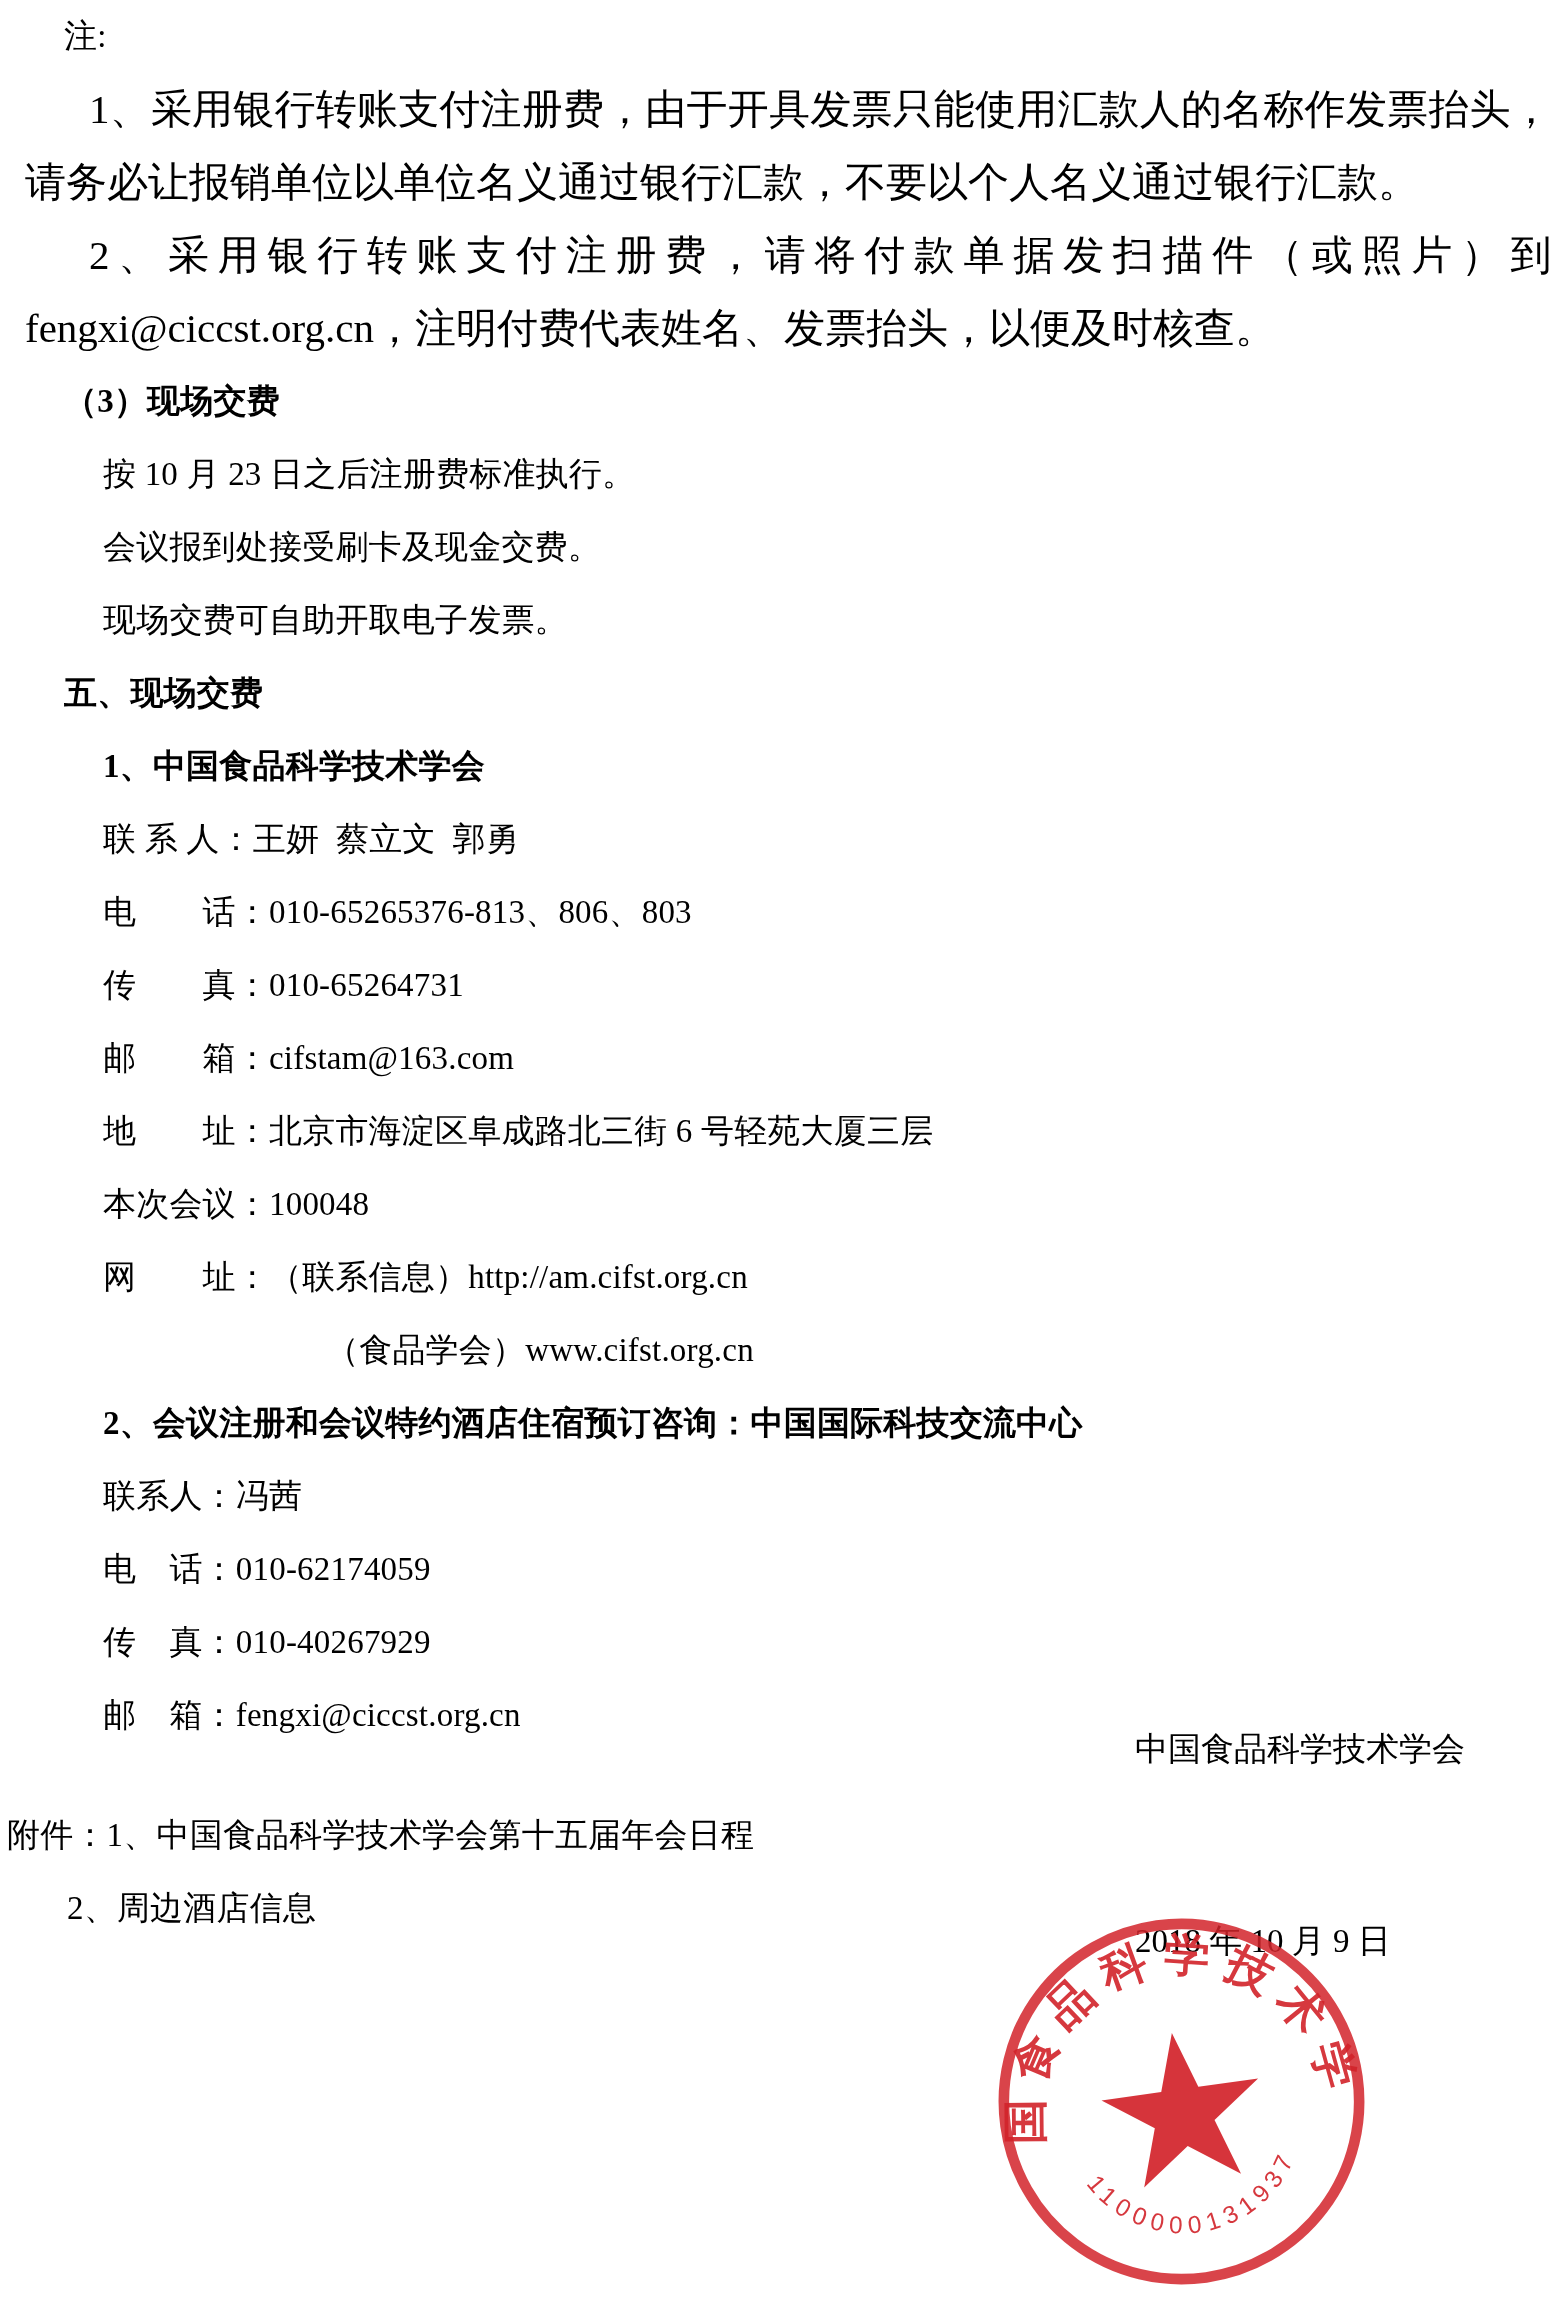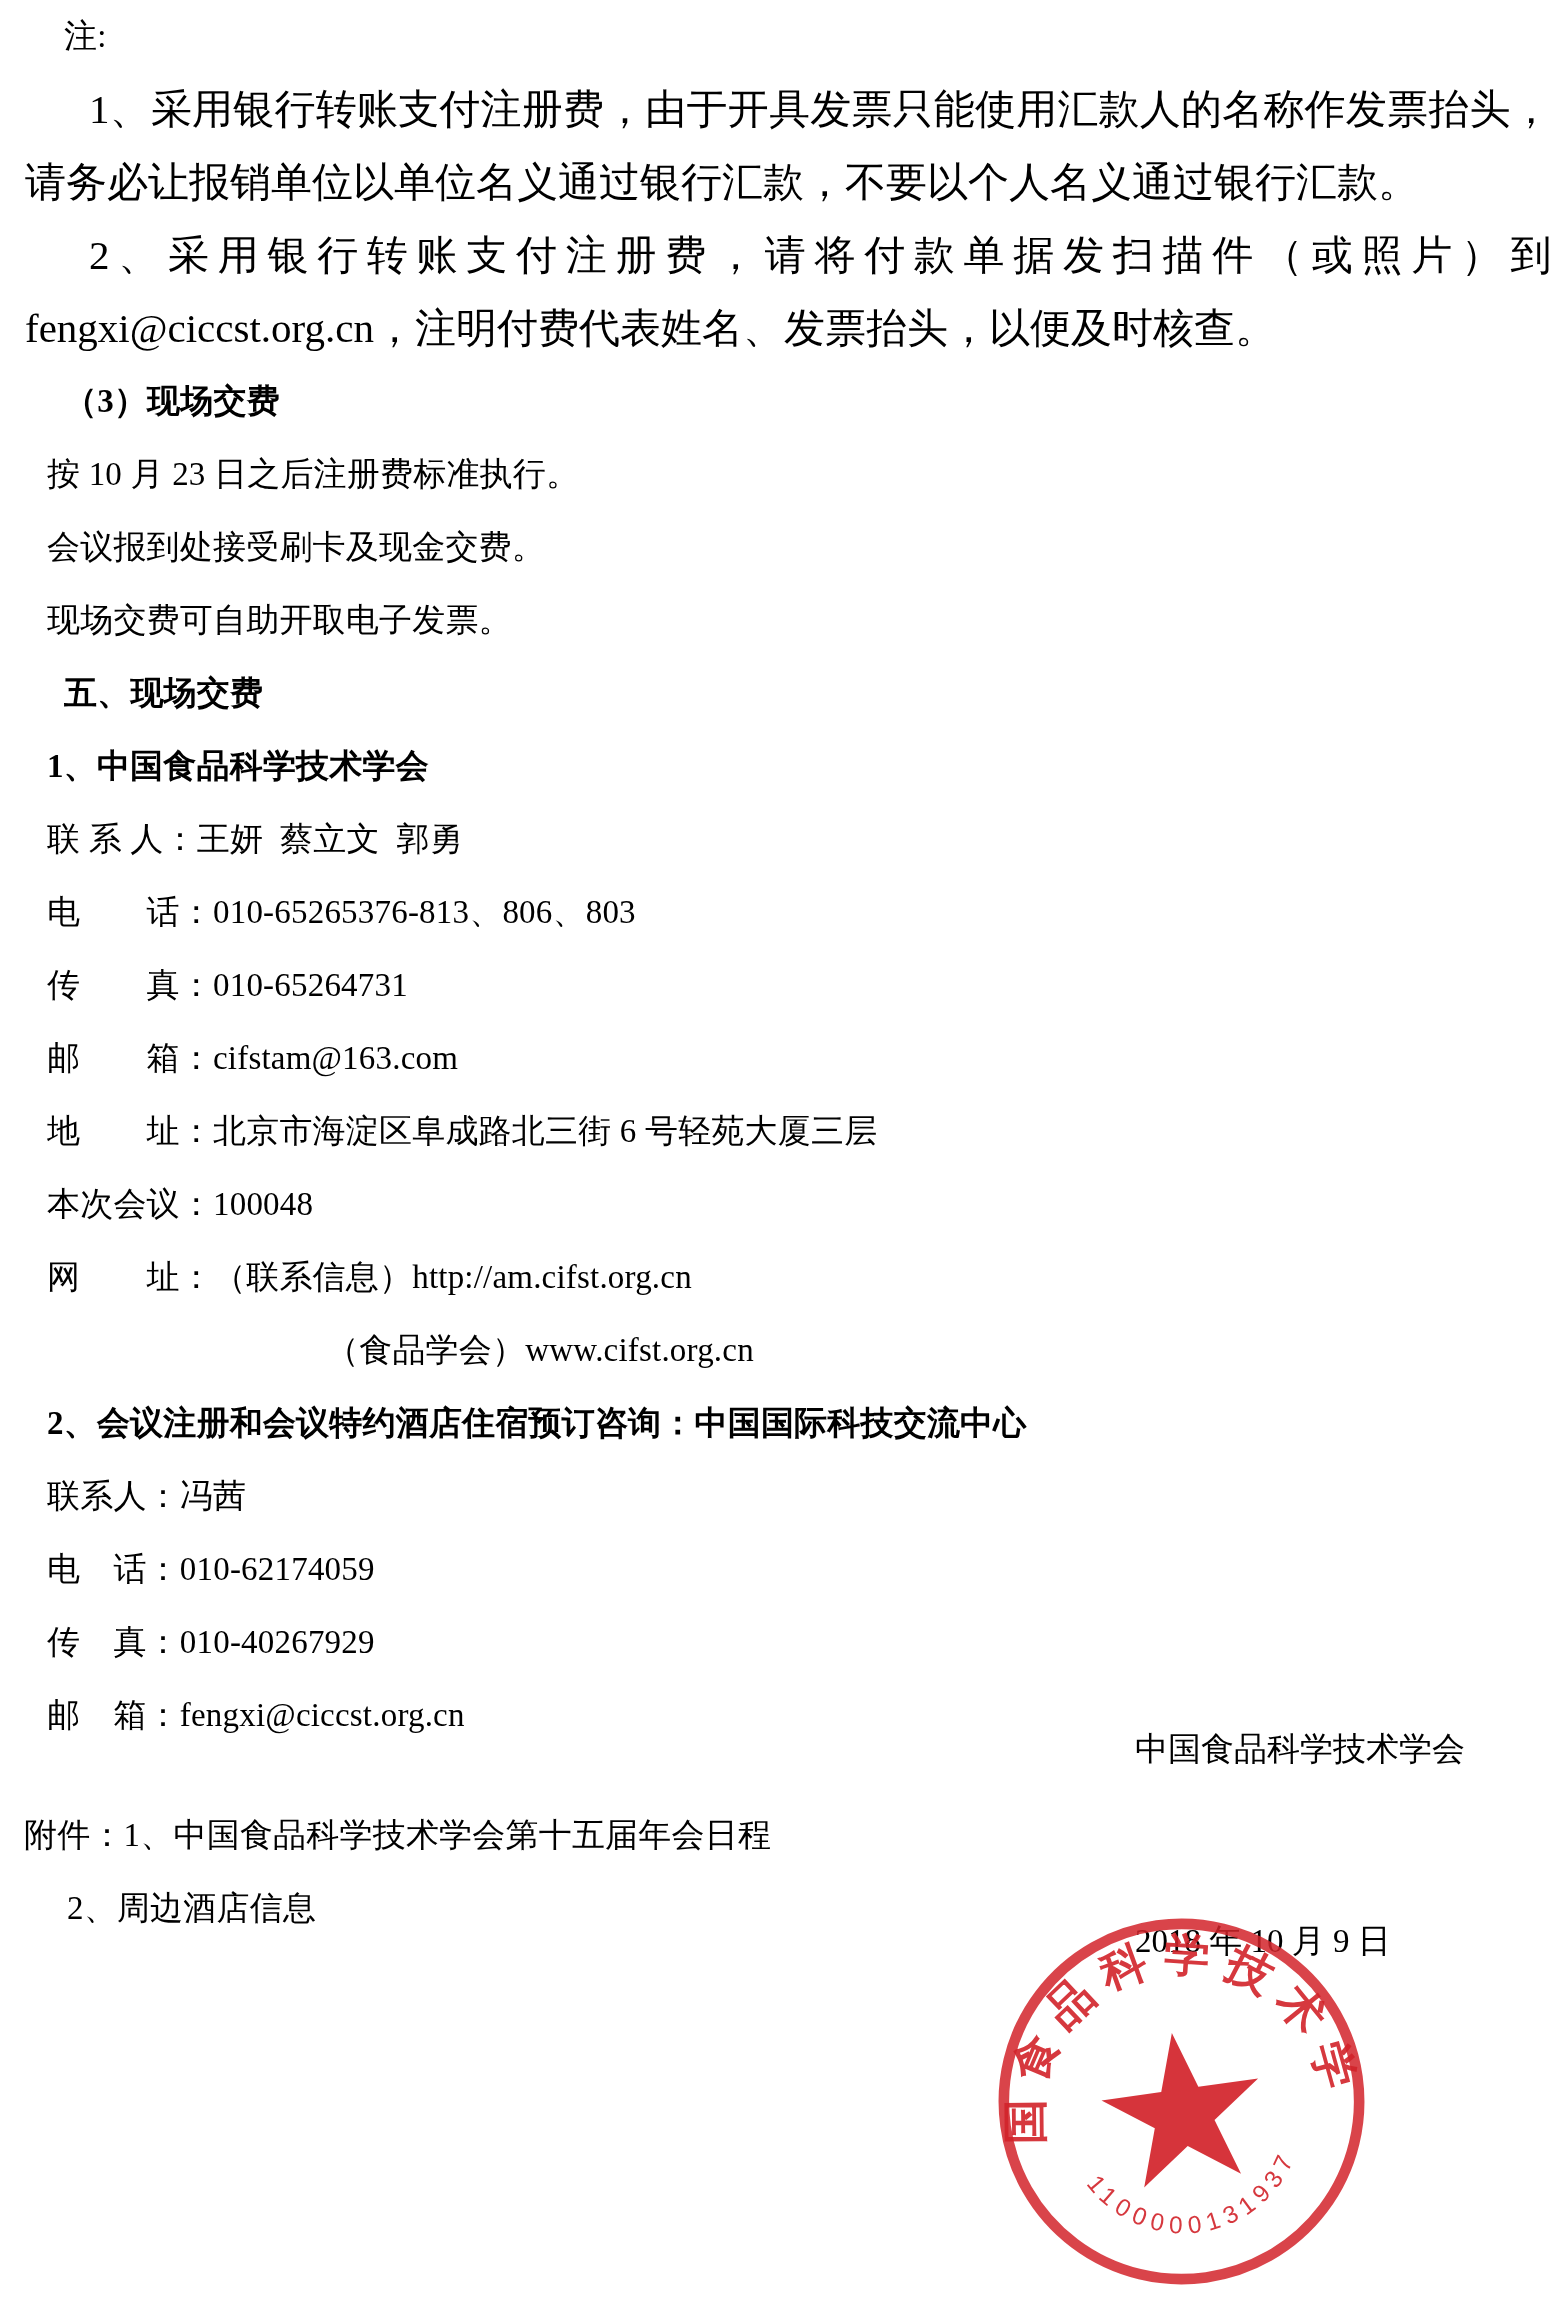--- a/index.html
+++ b/index.html
@@ -28,21 +28,21 @@
     top: 0px;
     width: 1563px;
   }
   .line {
     font-size: 33px;
     line-height: 73px;
     white-space: pre;
     letter-spacing: 0.2px;
   }
   .indent1 { padding-left: 64px; }
-  .indent2 { padding-left: 47px; }
+  .indent2 { padding-left: 103px; }
   .bold { font-weight: bold; }
   .para {
     font-size: 41px;
     line-height: 73px;
     text-indent: 64px;
     padding-left: 25px;
     padding-right: 11.4px;
     text-align: justify;
   }
   .gap-lg { height: 47px; }
@@ -114,21 +114,21 @@
     <div class="line indent2"><span>联系人：</span><span>冯茜</span></div>
 
     <div class="line indent2"><span>电　话：</span><span>010-62174059</span></div>
 
     <div class="line indent2"><span>传　真：</span><span>010-40267929</span></div>
 
     <div class="line indent2"><span>邮　箱：</span><span>fengxi@ciccst.org.cn</span></div>
 
     <div class="gap-lg"></div>
 
-    <div class="line" style="padding-left: 24px;"><span>附件：</span><span>1、中国食品科学技术学会第十五届年会日程</span></div>
+    <div class="line" style="padding-left: 7px;"><span>附件：</span><span>1、中国食品科学技术学会第十五届年会日程</span></div>
 
     <div class="line" style="padding-left: 67px;">2、周边酒店信息</div>
 
   </div>
 
   <div class="signature">
     <div>中国食品科学技术学会</div>
     <div>2018 年 10 月 9 日</div>
   </div>
 

